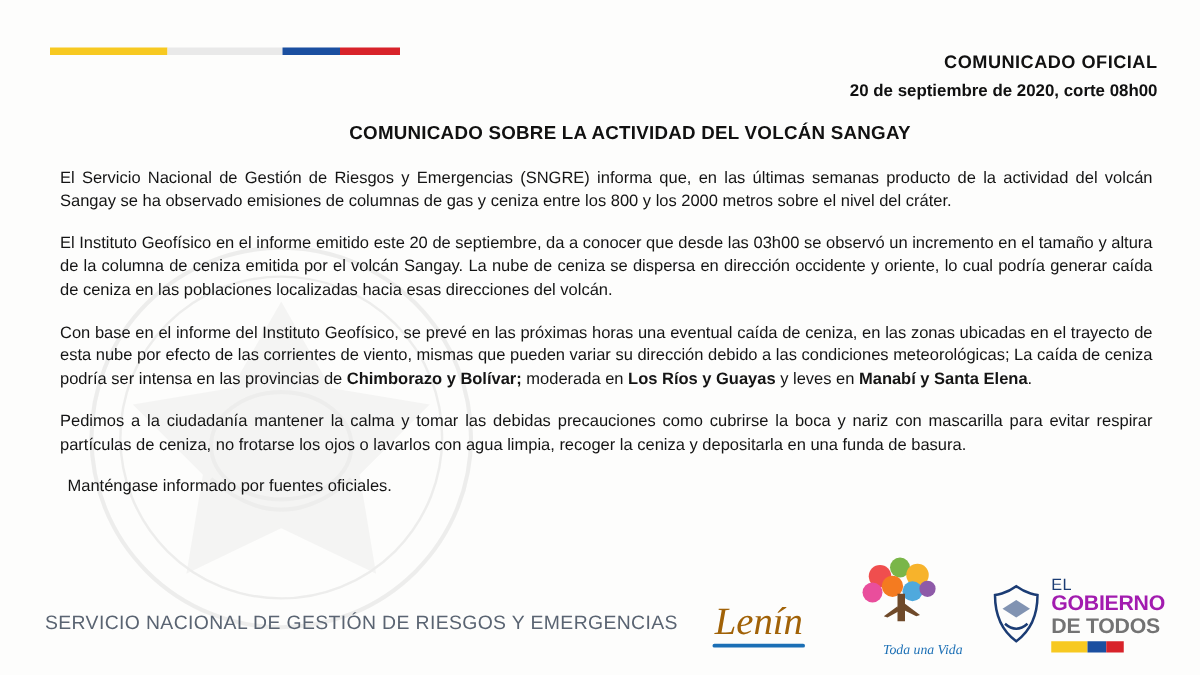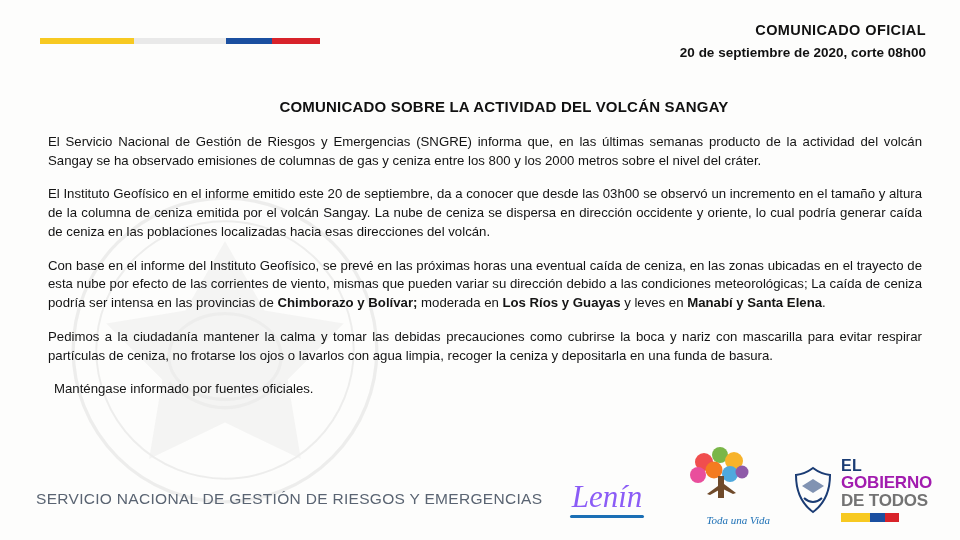--- a/index.html
+++ b/index.html
@@ -50,21 +50,21 @@
     height: 100%;
   }
   .flag-bars .s1 { width: 33.5%; background: #f7c921; }
   .flag-bars .s2 { width: 33.0%; background: #e9e9e9; }
   .flag-bars .s3 { width: 16.5%; background: #1b4fa0; }
   .flag-bars .s4 { width: 17.0%; background: #d8232a; }
 
   .header-right {
     position: absolute;
     right: 34px;
-    top: 22px;
+    top: 42px;
     text-align: right;
   }
   .comunicado-oficial {
     font-size: 14.5px;
     font-weight: bold;
     letter-spacing: 0.4px;
     color: #111;
   }
   .fecha-corte {
     font-size: 13.5px;
@@ -136,21 +136,21 @@
     gap: 22px;
   }
   .logo-lenin {
     text-align: center;
     padding-bottom: 14px;
   }
   .logo-lenin .word {
     font-family: "Liberation Serif", serif;
     font-style: italic;
     font-size: 31px;
-    color: #8b5cf6;
+    color: #a16207;
     line-height: 1;
   }
   .logo-lenin .underline {
     width: 74px;
     height: 3px;
     background: #1b6fb5;
     margin: 3px auto 0 auto;
     border-radius: 2px;
   }
 
@@ -170,22 +170,22 @@
   .logo-gobierno {
     display: flex;
     align-items: center;
     gap: 7px;
     padding-bottom: 10px;
   }
   .logo-gobierno .gob-text {
     line-height: 1.03;
   }
   .logo-gobierno .gob-text .l1 {
-    font-size: 16px;
-    font-weight: bold;
+    font-size: 13px;
+    font-weight: normal;
     color: #1b3c74;
     letter-spacing: 0.2px;
   }
   .logo-gobierno .gob-text .l2 {
     font-size: 17px;
     font-weight: bold;
     color: #a21caf;
     letter-spacing: -0.2px;
   }
   .logo-gobierno .gob-text .l3 {

